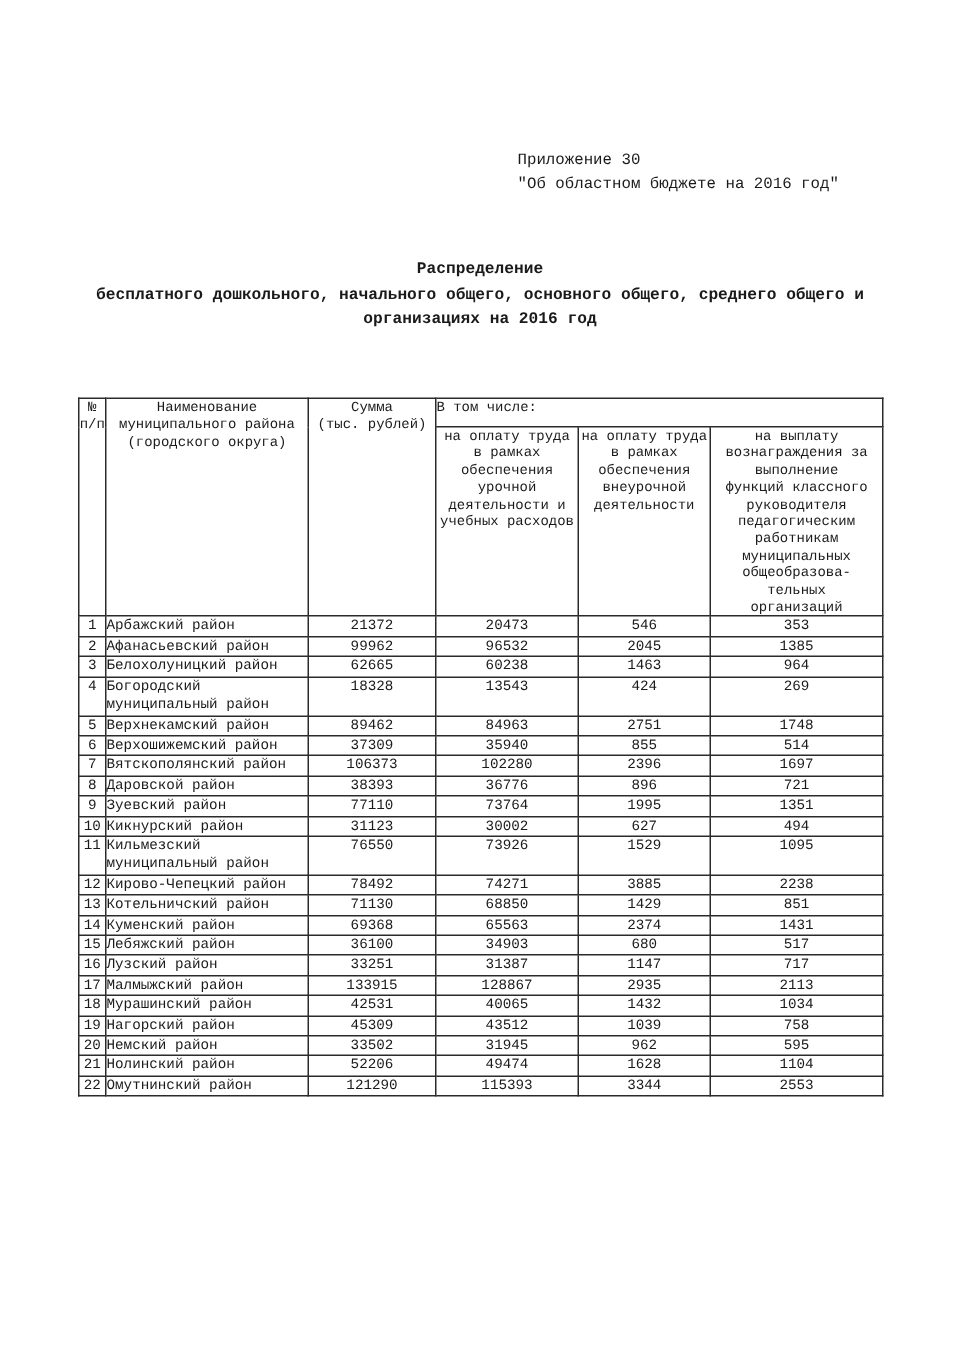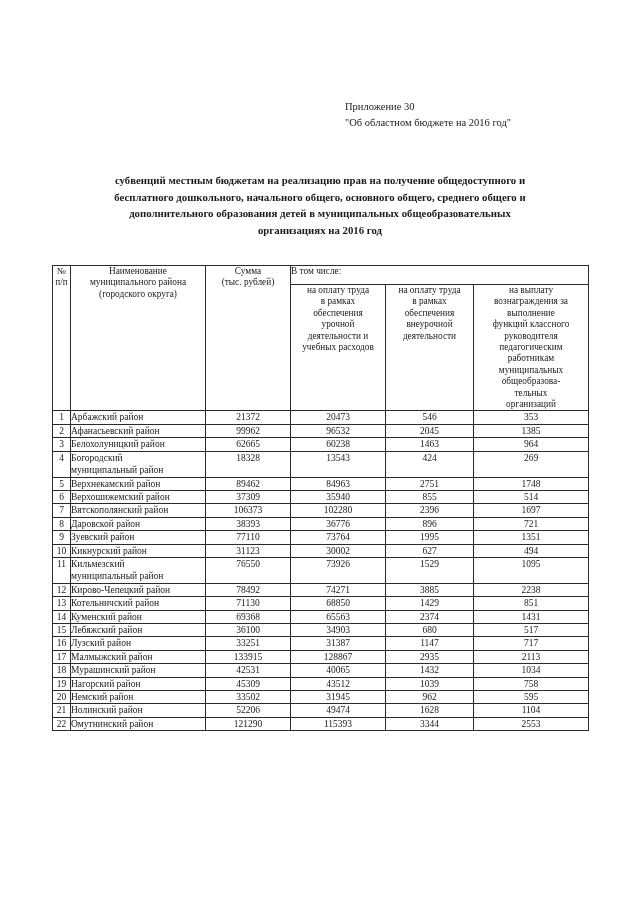--- a/index.html
+++ b/index.html
@@ -13,20 +13,21 @@
     font-family: "Liberation Serif", "DejaVu Serif", serif;
     color: #1a1a1a;
     position: relative;
     overflow: hidden;
   }
   .page {
     position: relative;
     width: 640px;
     height: 803px;
     box-sizing: border-box;
+    font-family: Liberation Mono, monospace;
   }
 
   
   .ref-block {
     position: absolute;
     left: 345px;
     top: 99px;
     width: 260px;
     font-size: 10.5px;
     line-height: 16px;
@@ -109,23 +110,22 @@
 <body>
 
 <div class="page">
 
   <div class="ref-block">
     <div>Приложение 30</div>
     <div>"Об областном бюджете на 2016 год"</div>
   </div>
 
   <div class="doc-title">
-    <span class="t-line">субвенций местным бюджетам на реализацию прав на получение общедоступного и</span>
+    <span class="t-line">Распределение</span>
     <span class="t-line">бесплатного дошкольного, начального общего, основного общего, среднего общего и</span>
-    <span class="t-line">дополнительного образования детей в муниципальных общеобразовательных</span>
     <span class="t-line">организациях на 2016 год</span>
   </div>
 
   <div class="tbl-wrap">
     <table class="main">
       <colgroup>
         <col style="width:18px">
         <col style="width:135px">
         <col style="width:85px">
         <col style="width:95px">

